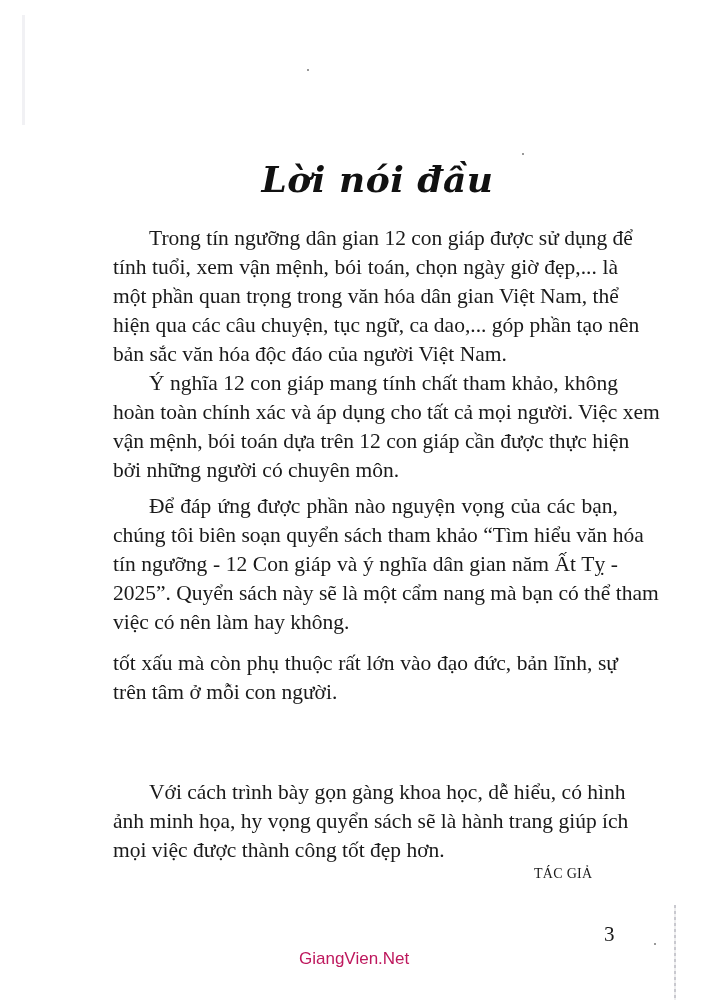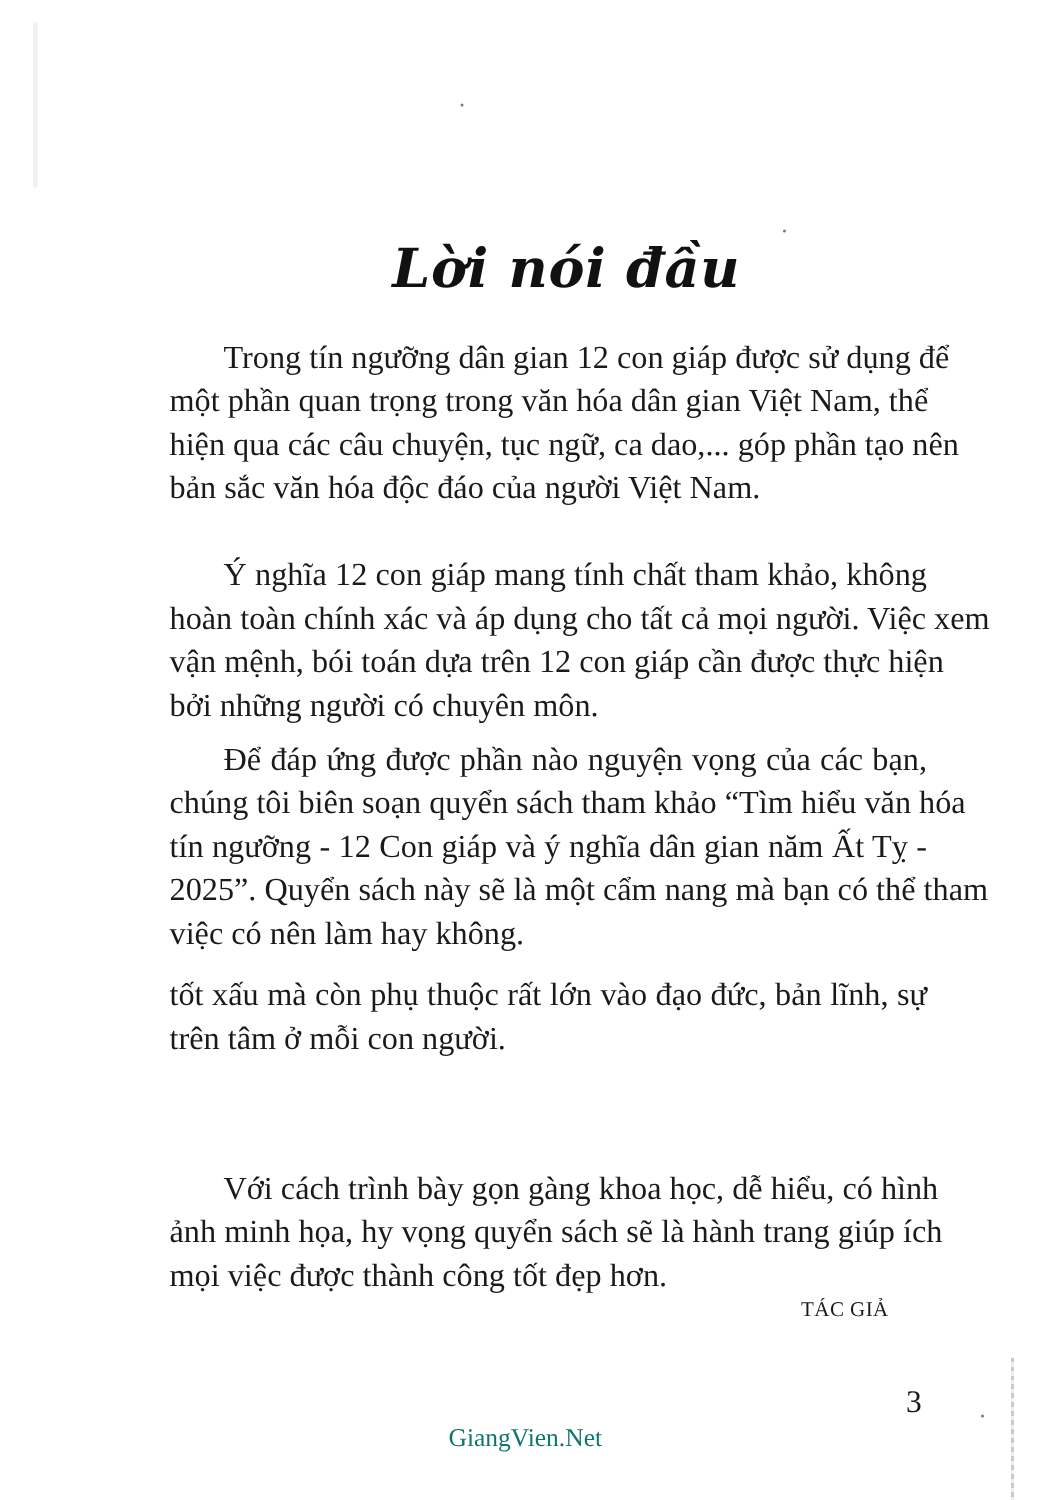--- a/index.html
+++ b/index.html
@@ -31,39 +31,40 @@
   #p3 { top: 472px; }
   #p4 { top: 649px; }
   #p5 { top: 758px; }
   .signature {
     position: absolute; top: 866px; left: 534px; font-size: 14px; letter-spacing: 0.3px;
   }
   .page-number {
     position: absolute; top: 922px; left: 604px; font-size: 21px;
   }
   .watermark {
-    position: absolute; top: 949px; left: 299px; font-family: Liberation Serif, serif;
-    font-size: 17px; color: #0f766e;
+    position: absolute; top: 949px; left: 299px; font-family: Liberation Sans, sans-serif;
+    font-size: 17px; color: #be185d;
   }
   .speck { position: absolute; width: 2px; height: 2px; background: #777; border-radius: 50%; }
 </style>
 </head>
 <body>
 
 <div class="left-edge"></div>
 <div class="right-edge"></div>
 
 <span class="speck" style="left:522px;top:153px;"></span>
 <span class="speck" style="left:307px;top:69px;"></span>
 <span class="speck" style="left:654px;top:943px;"></span>
 
 <h1 class="title">Lời nói đầu</h1>
 
 <div class="para" id="p1">
   <span class="line first">Trong tín ngưỡng dân gian 12 con giáp được sử dụng để</span>
+  <span class="line">tính tuổi, xem vận mệnh, bói toán, chọn ngày giờ đẹp,... là</span>
   <span class="line">một phần quan trọng trong văn hóa dân gian Việt Nam, thể</span>
   <span class="line">hiện qua các câu chuyện, tục ngữ, ca dao,... góp phần tạo nên</span>
   <span class="line last">bản sắc văn hóa độc đáo của người Việt Nam.</span>
 </div>
 
 <div class="para" id="p2">
   <span class="line first">Ý nghĩa 12 con giáp mang tính chất tham khảo, không</span>
   <span class="line">hoàn toàn chính xác và áp dụng cho tất cả mọi người. Việc xem</span>
   <span class="line">vận mệnh, bói toán dựa trên 12 con giáp cần được thực hiện</span>
   <span class="line last">bởi những người có chuyên môn.</span>

